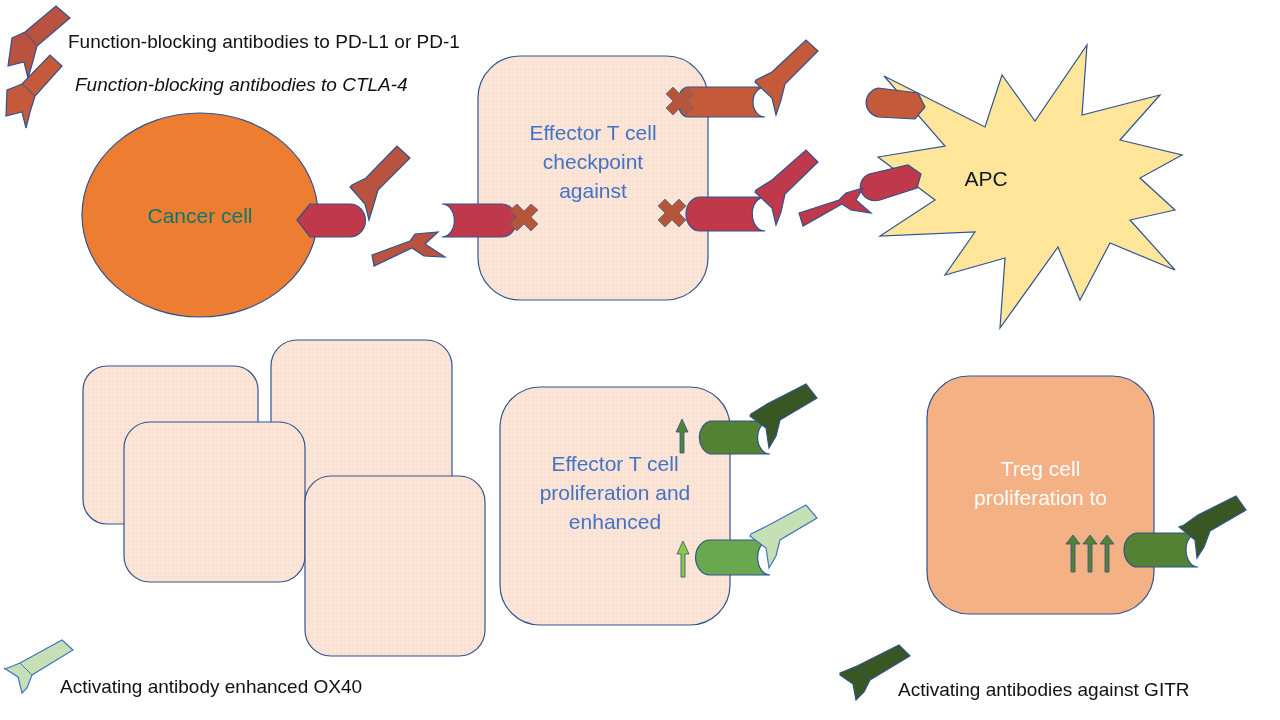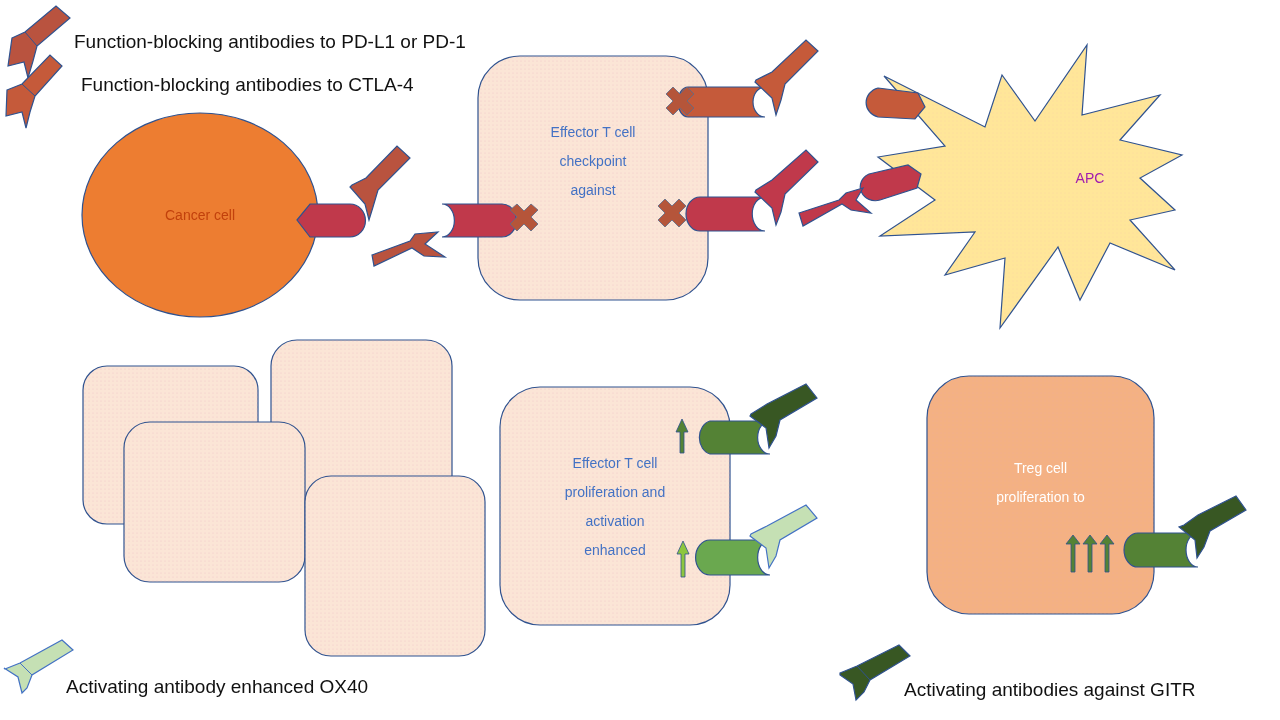--- a/index.html
+++ b/index.html
@@ -1,19 +1,19 @@
 <!DOCTYPE html>
 <html><head>
   <meta charset="utf-8">
   <style>
     html, body { margin: 0; padding: 0; background: #ffffff; }
     body { width: 1280px; height: 720px; position: relative; overflow: hidden; font-family: "Liberation Sans", sans-serif; }
     #stage { position: absolute; left: 0; top: 0; width: 1280px; height: 720px; }
-    .legend-text { position: absolute; font-family: "Liberation Sans", sans-serif; font-size: 19px; color: #111111; white-space: nowrap; margin-left: 6px; }
-    .cell-label { position: absolute; text-align: center; font-family: "Liberation Sans", sans-serif; font-size: 14px; line-height: 29px; }
+    .legend-text { position: absolute; font-family: "Liberation Sans", sans-serif; font-size: 19px; color: #111111; white-space: nowrap; }
+    .cell-label { position: absolute; text-align: center; font-family: "Liberation Sans", sans-serif; font-size: 21px; line-height: 29px; }
   </style>
 </head>
 <body>
 
 <svg id="stage" width="1280" height="720" viewBox="0 0 1280 720">
   <defs>
     <pattern id="dots" width="4" height="4" patternUnits="userSpaceOnUse">
       <rect width="4" height="4" fill="transparent"></rect>
       <circle cx="1" cy="1" r="0.5" fill="#e8a0b0" opacity="0.55"></circle>
     </pattern>
@@ -163,37 +163,36 @@
     <polygon points="5,669 20,663 62,640 73,650 32,675 27,688 22,693 18,677 4,668" fill="#C5E0B4" stroke="#4472C4" stroke-width="1.2"></polygon>
     <line x1="20" y1="663" x2="32" y2="675" stroke="#4472C4" stroke-width="1"></line>
   </g>
   <g>
     <polygon points="840,673 857,666 899,645 910,656 870,680 864,692 856,700 853,684 840,675" fill="#385723" stroke="#2F528F" stroke-width="1.2"></polygon>
     <line x1="857" y1="666" x2="870" y2="680" stroke="#2F528F" stroke-width="1"></line>
   </g>
 </svg>
 
 <div class="legend-text" style="left:68px; top:31px;">Function-blocking antibodies to PD-L1  or PD-1</div>
-<div class="legend-text" style="left:75px; top:74px;">Function-blocking antibodies to CTLA-4</div>
+<div class="legend-text" style="left:75px; top:74px;font-style:italic;">Function-blocking antibodies to CTLA-4</div>
 <div class="legend-text" style="left:60px; top:676px;">Activating antibody enhanced OX40</div>
 <div class="legend-text" style="left:898px; top:679px;">Activating antibodies against GITR</div>
 
-<div class="cell-label" style="left:120px; top:201px; width:160px; color:#c2410c;">Cancer cell</div>
+<div class="cell-label" style="left:120px; top:201px; width:160px; color:#0f766e;">Cancer cell</div>
 
 <div class="cell-label" style="left:478px; top:118px; width:230px; color:#4472C4;">
   <div>Effector T cell</div>
   <div>checkpoint</div>
   <div>against</div>
 </div>
 
-<div class="cell-label" style="left:1040px; top:164px; width:100px; color:#a21caf;">APC</div>
+<div class="cell-label" style="left:936px; top:164px; width:100px; color:#0f172a;">APC</div>
 
 <div class="cell-label" style="left:500px; top:449px; width:230px; color:#4472C4;">
   <div>Effector T cell</div>
   <div>proliferation and</div>
-  <div>activation</div>
   <div>enhanced</div>
 </div>
 
 <div class="cell-label" style="left:927px; top:454px; width:227px; color:#ffffff;text-align:center;">
   <div>Treg cell</div>
   <div>proliferation to</div>
 </div>
 
 </body></html>

